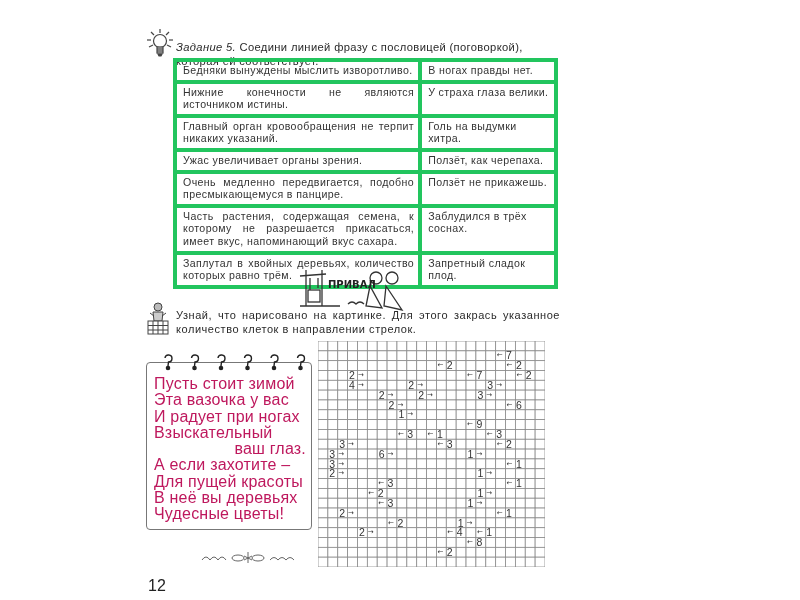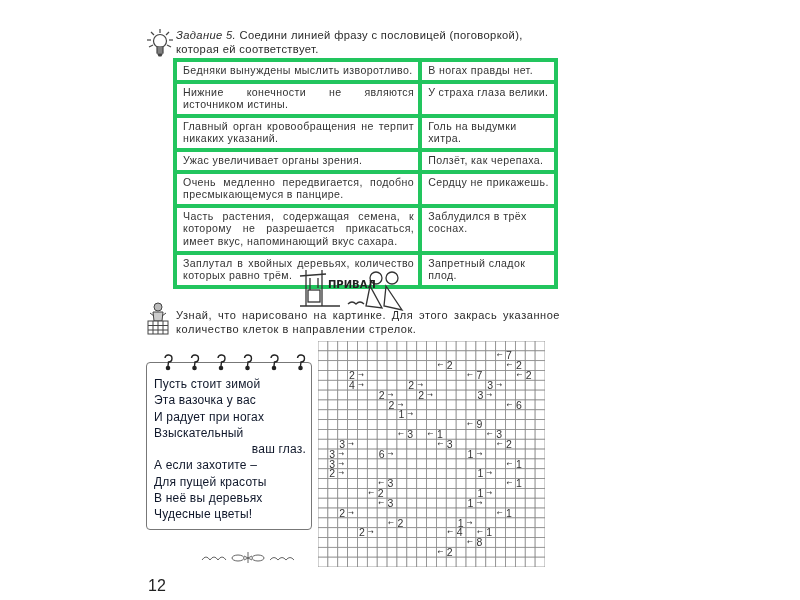--- a/index.html
+++ b/index.html
@@ -1,19 +1,19 @@
 <!DOCTYPE html>
 <html><head>
 <meta charset="utf-8">
 <style>
   html, body { margin: 0; padding: 0; background: #ffffff; }
   body { width: 800px; height: 600px; position: relative; overflow: hidden;
          font-family: "Liberation Sans", sans-serif; color: #2a2a2a; }
 
-  .task-head { position: absolute; left: 176px; top: 28px; width: 384px;
+  .task-head { position: absolute; left: 176px; top: 40px; width: 384px;
                font-size: 11.2px; line-height: 14px; letter-spacing: 0.35px; }
   .task-head .italic { font-style: italic; }
   .bulb { position: absolute; left: 146px; top: 28px; width: 28px; height: 32px; }
 
   table.match { position: absolute; left: 173px; top: 58px; width: 385px;
                 border-collapse: collapse; font-size: 10.6px; line-height: 12.6px;
                 letter-spacing: 0.4px; color: #333; }
   table.match td { border: 4px solid #22c55e; padding: 2px 4px 3px 6px; vertical-align: top; }
   table.match td.left { width: 238px; text-align: justify; }
   table.match td.right { width: 125px; }
@@ -21,21 +21,21 @@
   .halt { position: absolute; left: 296px; top: 266px; width: 118px; height: 46px; }
 
   .task2-icon { position: absolute; left: 145px; top: 301px; width: 26px; height: 34px; }
   .task2-text { position: absolute; left: 176px; top: 308px; width: 384px;
                 font-size: 11px; line-height: 14px; letter-spacing: 0.55px; text-align: justify; }
 
   .notepad { position: absolute; left: 146px; top: 362px; width: 164px; height: 166px;
              border: 1px solid #777; border-radius: 4px; }
   .rings { position: absolute; left: 160px; top: 352px; width: 150px; height: 20px; }
   .poem { position: absolute; left: 154px; top: 376px; width: 152px;
-          font-size: 12px; line-height: 16.3px; letter-spacing: 0.2px; color: #0f172a; }
+          font-size: 16px; line-height: 16.3px; letter-spacing: 0.2px; color: #be185d; }
   .poem div.r { text-align: right; }
 
   .grid-wrap { position: absolute; left: 318px; top: 341px; width: 227px; height: 226px; }
   .grid-wrap svg { display: block; }
 
   .ornament { position: absolute; left: 200px; top: 550px; width: 96px; height: 14px; }
   .page-num { position: absolute; left: 148px; top: 577px; font-size: 16px; color: #222; }
 </style>
 </head>
 <body>
@@ -73,21 +73,21 @@
       <tr>
         <td class="left">Главный орган кровообращения не терпит никаких указаний.</td>
         <td class="right">Голь на выдумки хитра.</td>
       </tr>
       <tr>
         <td class="left">Ужас увеличивает органы зрения.</td>
         <td class="right">Ползёт, как черепаха.</td>
       </tr>
       <tr>
         <td class="left">Очень медленно передвигается, подобно пресмыкающемуся в панцире.</td>
-        <td class="right">Сердцу не прикажешь.</td>
+        <td class="right">Ползёт не прикажешь.</td>
       </tr>
       <tr>
         <td class="left">Часть растения, содержащая семена, к которому не разрешается прикасаться, имеет вкус, напоминающий вкус сахара.</td>
         <td class="right">Заблудился в трёх соснах.</td>
       </tr>
       <tr>
         <td class="left">Заплутал в хвойных деревьях, количество которых равно трём.</td>
         <td class="right">Запретный сладок плод.</td>
       </tr>
     </tbody>

